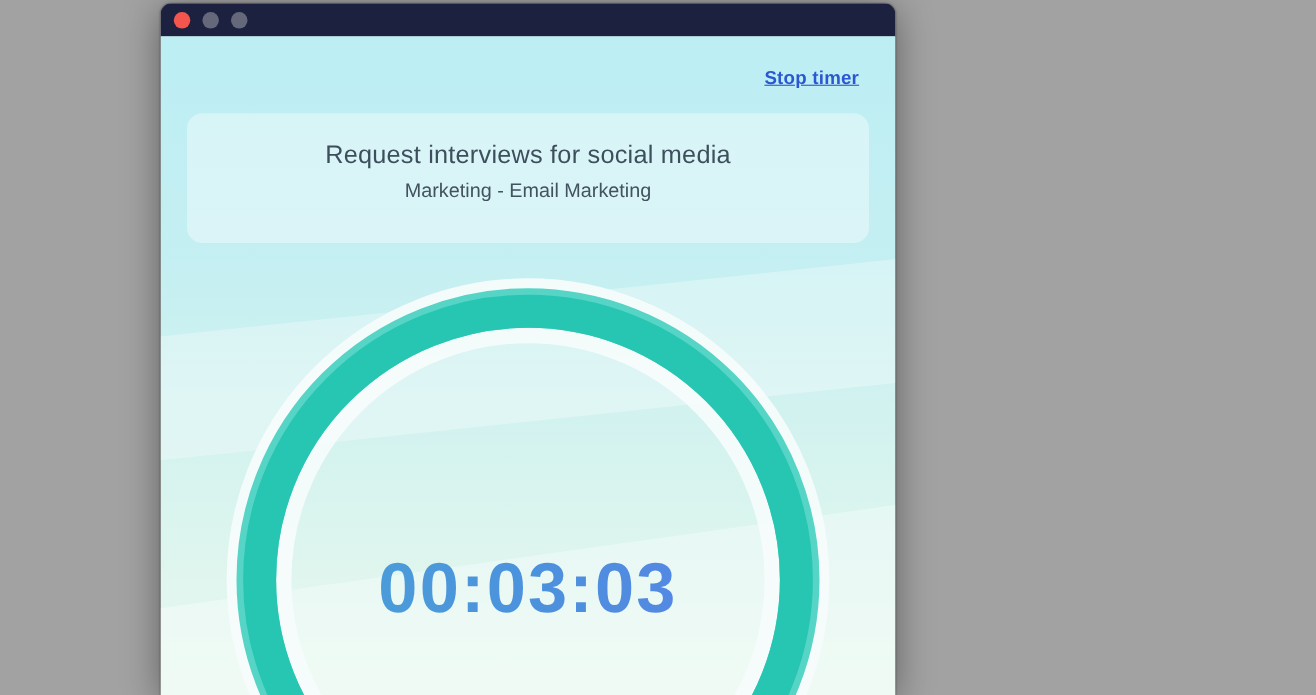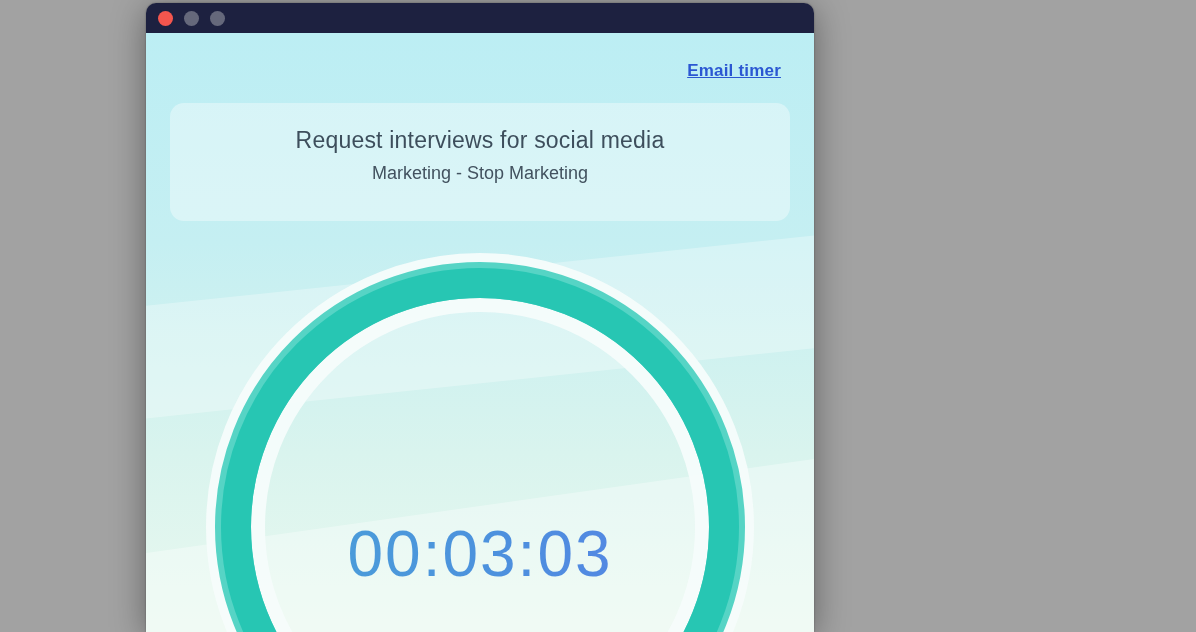--- a/index.html
+++ b/index.html
@@ -96,24 +96,24 @@
   .ring-svg {
     position: absolute;
     left: 54px; top: 214px;
     width: 560px; height: 560px;
   }
 
   
   .timer-display {
     position: absolute;
     left: 0; right: 0;
-    top: 484px;
+    top: 464px;
     text-align: center;
     font-size: 64px;
-    font-weight: 400;
+    font-weight: 700;
     letter-spacing: 2px;
     background: linear-gradient(90deg, #49a9d5 0%, #4c92dd 50%, #5d7aea 100%);
     -webkit-background-clip: text;
     background-clip: text;
     -webkit-text-fill-color: transparent;
     color: transparent;
   }
 </style>
 </head>
 <body>
@@ -126,25 +126,25 @@
       <div class="tl-dot tl-close"></div>
       <div class="tl-dot tl-minimize"></div>
       <div class="tl-dot tl-zoom"></div>
     </div>
 
     <div class="content">
 
       <div class="swash swash-1"></div>
       <div class="swash swash-2"></div>
 
-      <a class="stop-timer">Email timer</a>
+      <a class="stop-timer">Stop timer</a>
 
       <div class="task-card">
         <div class="task-title">Request interviews for social media</div>
-        <div class="task-subtitle">Marketing - Stop Marketing</div>
+        <div class="task-subtitle">Marketing - Email Marketing</div>
       </div>
 
       <svg class="ring-svg" viewBox="0 0 560 560">
         <circle cx="280" cy="280" r="244.5" fill="none" stroke="#f6fcfb" stroke-width="59" stroke-opacity="0.95"></circle>
         <circle cx="280" cy="280" r="247" fill="none" stroke="#56d4c5" stroke-width="36"></circle>
         <circle cx="280" cy="280" r="244" fill="none" stroke="#27c6b3" stroke-width="30"></circle>
       </svg>
 
       <div class="timer-display">00:03:03</div>
 

